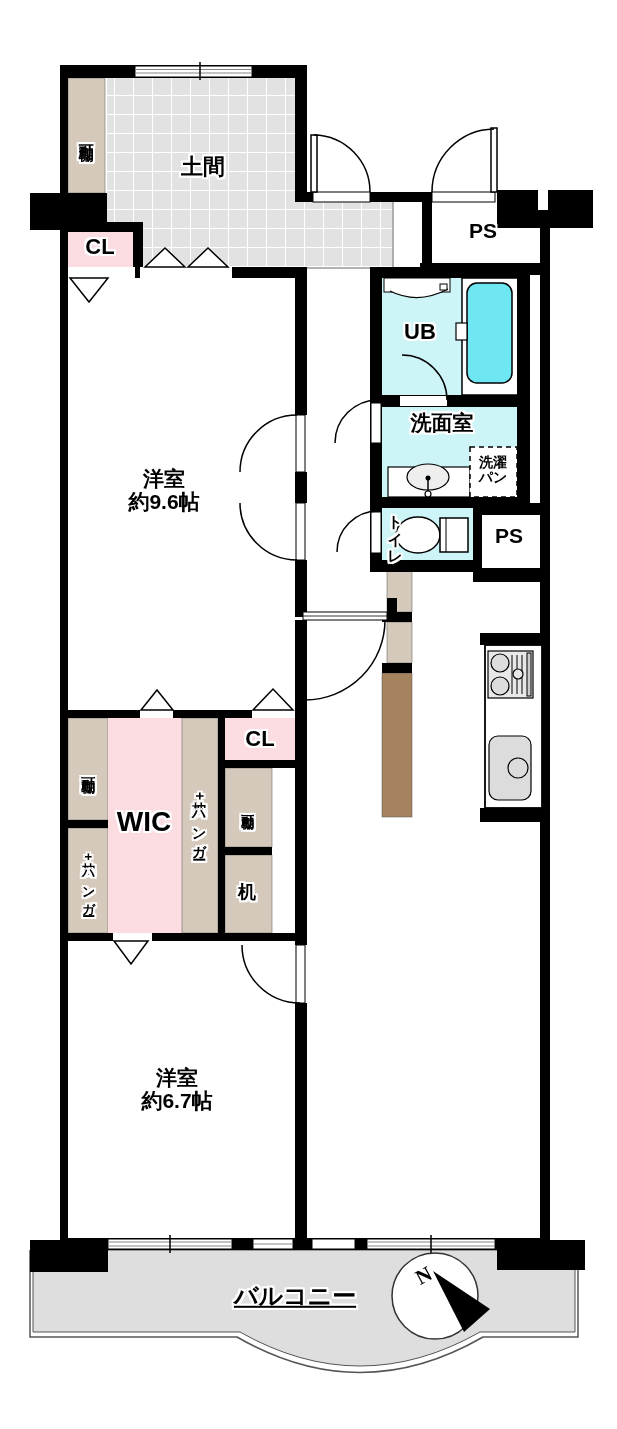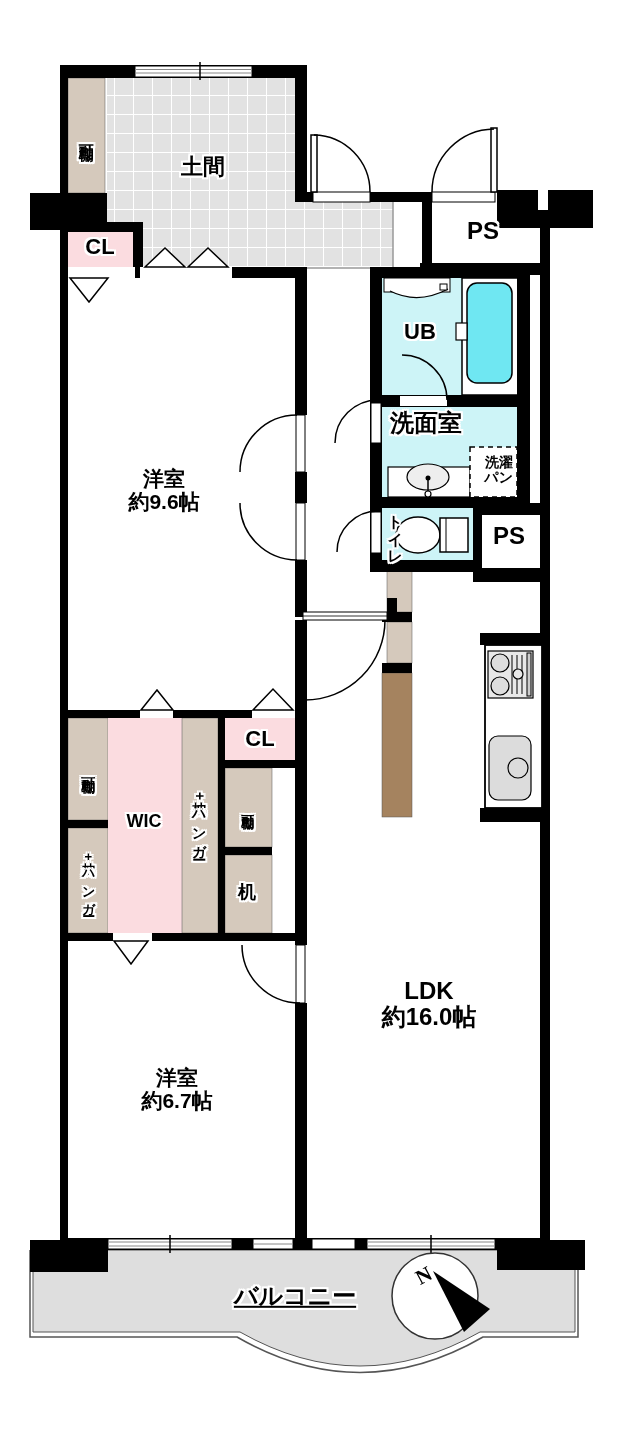--- a/index.html
+++ b/index.html
@@ -4,23 +4,23 @@
 <style>
   html,body{margin:0;padding:0;background:#fff;}
   #plan{position:relative;width:617px;height:1429px;background:#fff;overflow:hidden;
         font-family:"Liberation Sans","DejaVu Sans",sans-serif;border-radius:19px;}
   #plan svg{position:absolute;left:0;top:0;}
   .lbl{position:absolute;transform:translate(-50%,-50%);color:#000;font-weight:bold;
        white-space:nowrap;text-align:center;line-height:1.1;
        text-shadow:-2px -2px 0 #fff,2px -2px 0 #fff,-2px 2px 0 #fff,2px 2px 0 #fff,
                    0 -2px 0 #fff,0 2px 0 #fff,-2px 0 0 #fff,2px 0 0 #fff;}
   .vert{writing-mode:vertical-rl;text-orientation:mixed;letter-spacing:1px;}
-  .fs13{font-size:13px;} .fs14{font-size:14px;text-align:right;} .fs15{font-size:15px;}
-  .fs18{font-size:18px;} .fs20{font-size:24px;} .fs22{font-size:22px;}
-  .fs23{font-size:21px;} .fs24{font-size:24px;} .fs27{font-size:18px;}
+  .fs13{font-size:13px;} .fs14{font-size:14px;} .fs15{font-size:15px;}
+  .fs18{font-size:18px;} .fs20{font-size:21px;} .fs22{font-size:22px;}
+  .fs23{font-size:21px;} .fs24{font-size:24px;} .fs27{font-size:28px;}
   .wrap2{white-space:normal;width:40px;line-height:1.05;}
   .compass-n{position:absolute;transform:translate(-50%,-50%) rotate(-28deg);
        font-family:"Liberation Serif","DejaVu Serif",serif;font-weight:bold;
        font-size:21px;color:#000;}
 </style>
 </head>
 <body>
 
 <div id="plan">
 <svg width="617" height="1429" viewBox="0 0 617 1429">
@@ -222,42 +222,38 @@
     <circle cx="435" cy="1296" r="43" fill="#fff" stroke="#333" stroke-width="1.5"></circle>
     <polygon points="433,1271 490,1309 464,1332" fill="#000"></polygon>
   </g>
 </svg>
 
 <div class="lbl fs22" style="left:203px;top:167px;">土間</div>
 <div class="lbl vert fs15" style="left:86px;top:134px;">可動棚</div>
 <div class="lbl fs22" style="left:100px;top:247px;">CL</div>
 <div class="lbl fs20" style="left:483px;top:231px;">PS</div>
 <div class="lbl fs22" style="left:407px;top:332px;margin-left:13px;">UB</div>
-<div class="lbl fs20" style="left:426px;top:423px;">洗面室</div>
+<div class="lbl fs20" style="left:442px;top:423px;">洗面室</div>
 <div class="lbl fs14 wrap2" style="left:493px;top:470px;">洗濯パン</div>
 <div class="lbl vert fs15" style="left:395px;top:531px;">トイレ</div>
 <div class="lbl fs20" style="left:509px;top:536px;">PS</div>
 
 <div class="lbl fs23" style="left:164px;top:490px;">
   <div>洋室</div>
   <div>約9.6帖</div>
 </div>
 
 <div class="lbl vert fs14" style="left:88px;top:768px;">可動棚</div>
 <div class="lbl vert fs13" style="left:88px;top:881px;">枕+ハンガー</div>
 <div class="lbl fs27" style="left:144px;top:822px;">WIC</div>
 <div class="lbl vert fs14" style="left:199px;top:822px;">枕+ハンガー</div>
 <div class="lbl fs22" style="left:260px;top:739px;">CL</div>
 <div class="lbl vert fs13" style="left:247px;top:806px;">可動棚</div>
 <div class="lbl fs18" style="left:247px;top:893px;">机</div>
 
-<div class="lbl fs24" style="left:429px;top:1004px;">
-  <div>LDK</div>
-  <div>約16.0帖</div>
-</div>
 
 <div class="lbl fs23" style="left:177px;top:1089px;">
   <div>洋室</div>
   <div>約6.7帖</div>
 </div>
 
 <div class="lbl fs24" style="left:295px;top:1296px;text-decoration:underline;">バルコニー</div>
 <div class="compass-n" style="left:424px;top:1276px;">N</div>
 </div>
 

